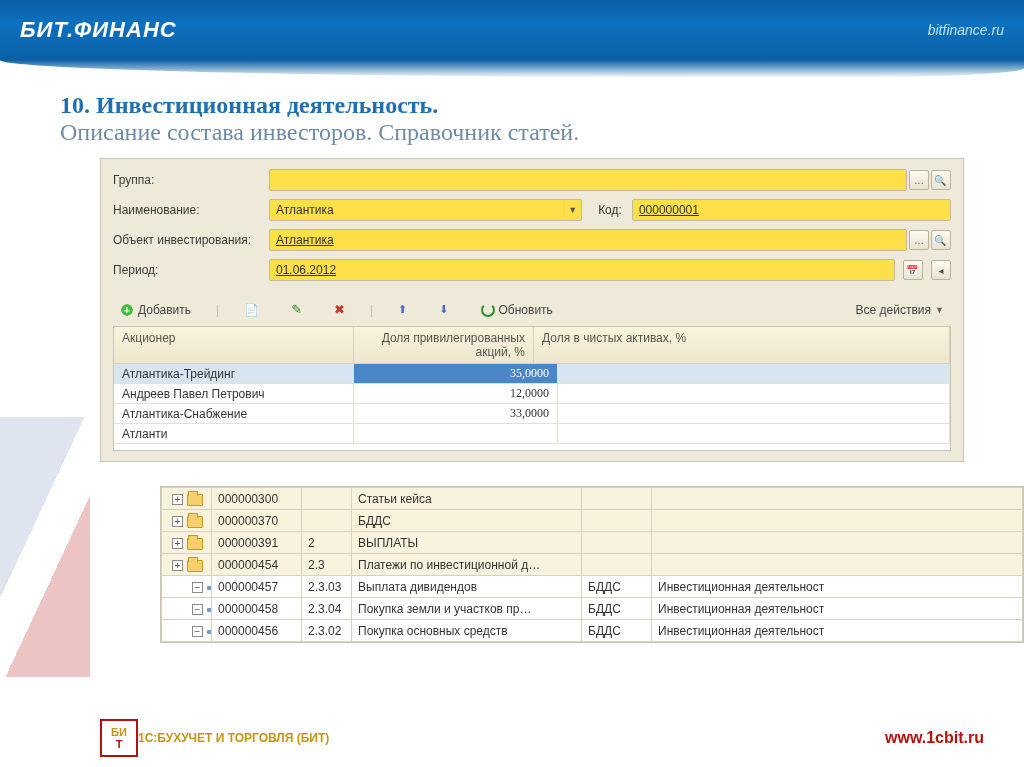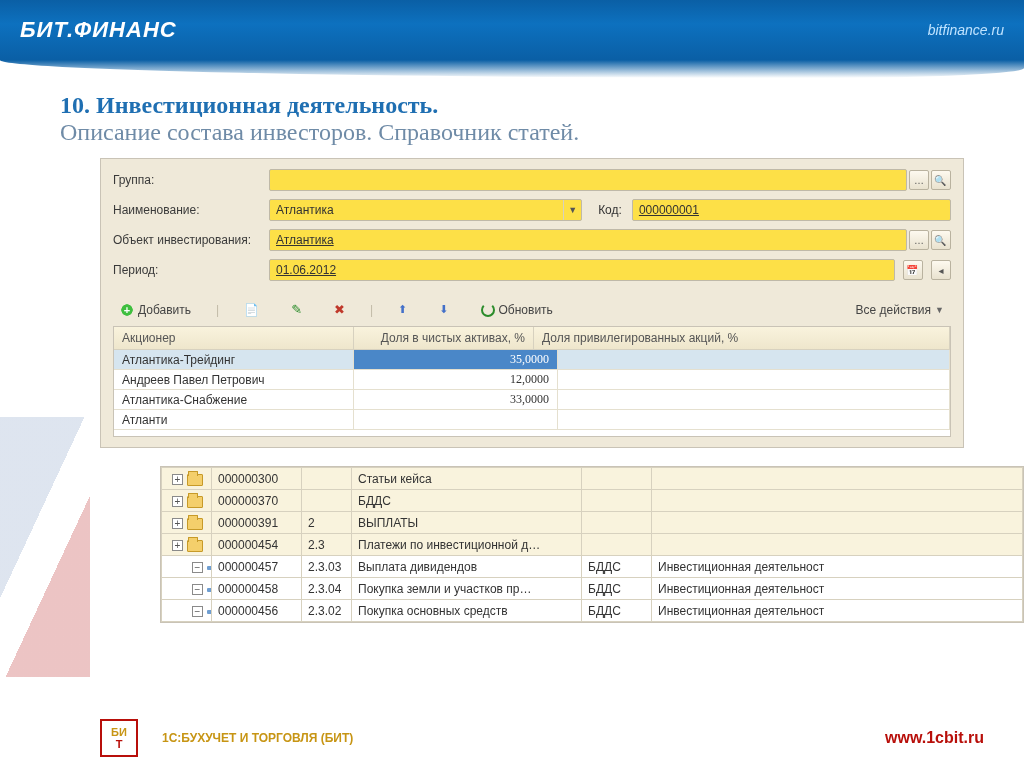--- a/index.html
+++ b/index.html
@@ -5,21 +5,21 @@
   * { box-sizing: border-box; margin: 0; padding: 0; }
   body { font-family: Arial, sans-serif; font-size: 12px; width: 1024px; height: 767px; background: #fff; color: #333; overflow: hidden; }
   .topbar { height: 60px; background: linear-gradient(180deg,#0a5fa5 0%,#0d71bf 40%,#0a5fa5 100%); display: flex; align-items: center; justify-content: space-between; padding: 0 20px; }
   .topbar .brand { color: #fff; font-style: italic; font-weight: bold; font-size: 22px; letter-spacing: 1px; }
   .topbar .site { color: #bfe3ff; font-size: 14px; font-style: italic; }
   .topwave { height: 18px; background: linear-gradient(180deg,#0a5fa5 0%, #ffffff 100%); border-bottom-left-radius: 80% 18px; border-bottom-right-radius: 20% 10px;}
   .heading { padding: 14px 60px 12px; }
   .heading h1 { font-family: Georgia, 'Times New Roman', serif; font-size: 24px; font-weight: bold; }
   .heading .l1 { color: #1f6fb2; }
   .heading .l2 { color: #6f8ba7; font-weight: normal; }
-  .panel { margin: 0 60px 18px 100px; border: 1px solid #c9c3b6; background: #efe9d9; }
+  .panel { margin: 0 60px 24px 100px; border: 1px solid #c9c3b6; background: #efe9d9; }
   .form { padding: 10px 12px 6px; }
   .row { display: flex; align-items: center; margin-bottom: 8px; gap: 6px; }
   .lbl { width: 150px; color: #3a3a3a; }
   .field { display: flex; align-items: center; flex: 1 1 auto; }
   .input, .select, .combo { display: flex; align-items: center; background: #fde047; border: 1px solid #bfb9a8; height: 22px; border-radius: 2px; }
   .input { padding: 0 6px; flex: 1; text-decoration: underline; }
   .input span { white-space: nowrap; }
   .btn-s { width: 20px; height: 20px; display: inline-flex; align-items: center; justify-content: center; border: 1px solid #b9b29f; background: linear-gradient(#fdf9ef,#e9e2cf); margin-left: 2px; border-radius: 2px; cursor: pointer; font-size: 10px; color: #555; }
   .select { padding-left: 6px; }
   .select .content { flex:1; }
@@ -58,21 +58,21 @@
   .tree .branch td { background: #f9f3dd; }
   .tw { display:inline-flex; align-items:center; gap:4px; }
   .tw-plus, .tw-minus { width:11px; height:11px; border:1px solid #8a8a8a; display:inline-flex; align-items:center; justify-content:center; font-size:10px; line-height:1; color:#555; background:#fff; }
   .folder { display:inline-block; width:16px; height:12px; background:#f4cf6b; border:1px solid #c79a28; border-radius:1px; position:relative; }
   .folder::before { content:""; position:absolute; top:-4px; left:0; width:8px; height:4px; background:#f4cf6b; border:1px solid #c79a28; border-bottom:none; border-radius:1px 1px 0 0; }
   .leafbar { display:inline-block; width:14px; height:4px; background:#6f9ed1; border-radius:1px; }
   .indent-1 .pad { padding-left: 4px; }
   .indent-2 .pad { padding-left: 24px; }
   .footer { position: absolute; left: 0; right: 0; bottom: 10px; display:flex; align-items:center; justify-content:space-between; padding: 0 40px 0 100px; }
   .footer .url { color: #b80f0a; font-weight: bold; font-size: 16px; }
-  .logo { display:flex; align-items:center; gap:24px; }
+  .logo { display:flex; align-items:center; gap:0; }
   .logo-mark { width:38px; height:38px; border:2px solid #b80f0a; display:flex; flex-direction:column; justify-content:center; align-items:center; font-weight:bold; font-size:11px; }
   .logo-mark span:first-child { color:#c79514; }
   .logo-mark span:last-child { color:#b80f0a; }
   .logo-text { font-family: Arial; font-weight: bold; font-size: 12px; color:#c79514; }
   .bg-stripe { position:absolute; left:0; bottom:90px; width:90px; height:260px; background:
      linear-gradient(115deg, rgba(160,180,210,.35) 0 40%, transparent 40% 60%, rgba(180,20,20,.25) 60% 100%); z-index:-1; }
   col.c-ico   { width: 50px; }
   col.c-code  { width: 90px; }
   col.c-num   { width: 50px; }
   col.c-name  { width: 230px; }
@@ -166,22 +166,22 @@
     <div class="spacer"></div>
     <div class="tbtn">
       <span>Все действия</span>
       <span style="font-size:9px;color:#666">▼</span>
     </div>
   </div>
 
   <div class="grid">
     <div class="grid-head">
       <div class="gh-cell">Акционер</div>
+      <div class="gh-cell">Доля привилегированных акций, %</div>
       <div class="gh-cell">Доля в чистых активах, %</div>
-      <div class="gh-cell">Доля привилегированных акций, %</div>
     </div>
     <div class="grid-row sel">
       <div class="gr-cell">Атлантика-Трейдинг</div>
       <div class="gr-cell">35,0000</div>
       <div class="gr-cell"></div>
     </div>
     <div class="grid-row">
       <div class="gr-cell">Андреев Павел Петрович</div>
       <div class="gr-cell">12,0000</div>
       <div class="gr-cell"></div>

